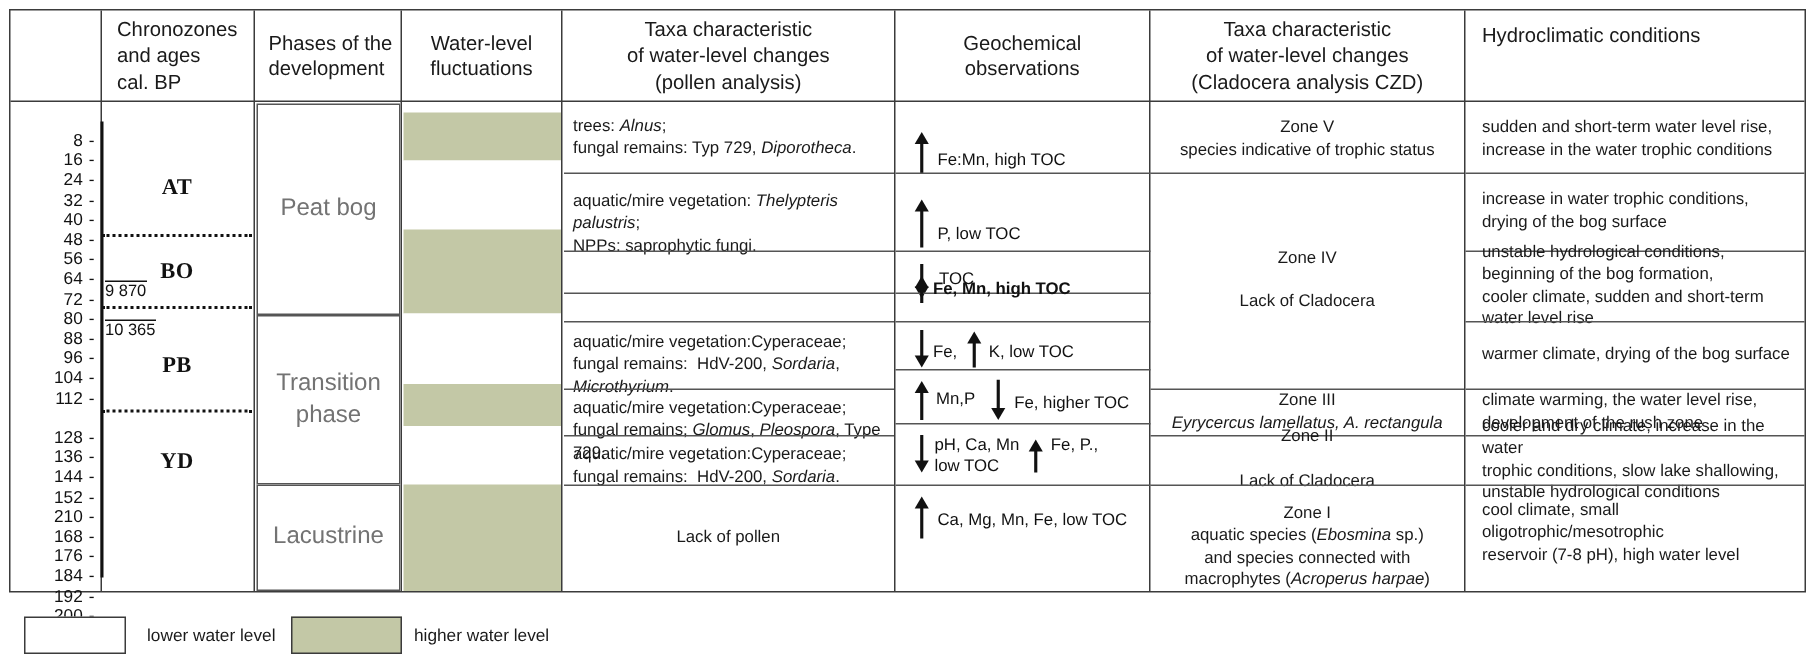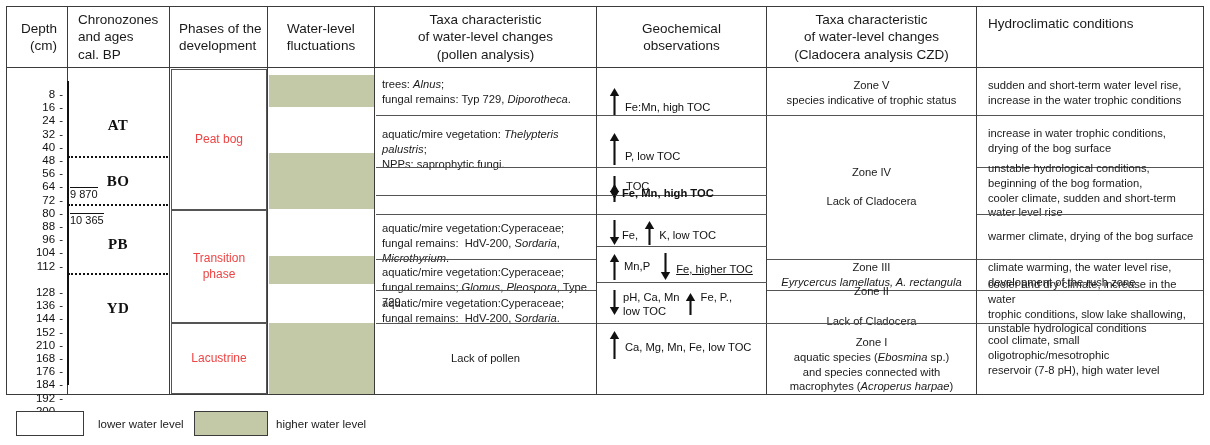--- a/index.html
+++ b/index.html
@@ -103,24 +103,24 @@
 
   
   .phase-cell {
     position: absolute;
     box-sizing: border-box;
     border: 1.4px solid #555;
     display: flex;
     align-items: center;
     justify-content: center;
     background: #fff;
-    font-size: 12px;
+    font-size: 16px;
     line-height: 1.3;
     text-align: center;
-    color: #ef4444;
+    color: #737373;
   }
 
   
   .wl-band {
     position: absolute;
     box-sizing: border-box;
   }
   .wl-band.high { background: #c3c8a6; }
   .wl-band.low  { background: #ffffff; }
 
@@ -192,26 +192,20 @@
     <div class="vsep" style="left:60px"></div>
     <div class="vsep" style="left:162px"></div>
     <div class="vsep" style="left:260px"></div>
     <div class="vsep" style="left:367px"></div>
     <div class="vsep" style="left:589px"></div>
     <div class="vsep" style="left:759px"></div>
     <div class="vsep" style="left:969px"></div>
 
     <div class="header-rule" style="top:60px"></div>
 
-    <div class="hdr right" style="left:0;top:0;width:58px;height:60px;padding-right:8px;">
-      <div>
-        <div>Depth</div>
-        <div>(cm)</div>
-      </div>
-    </div>
 
     <div class="hdr left" style="left:62px;top:0;width:98px;height:60px;padding-left:9px;">
       <div>
         <div>Chronozones</div>
         <div>and ages</div>
         <div>cal. BP</div>
       </div>
     </div>
 
     <div class="hdr left" style="left:164px;top:0;width:94px;height:60px;padding-left:8px;">
@@ -418,21 +412,21 @@
             <path d="M6.5 1 L1.8 9 L11.2 9 Z" fill="#111"></path>
           </svg>
       </span>
       <span style="margin-left:3px;margin-top:-2px;">Mn,P</span>
       <span class="arrow" style="margin-left:9px;">
         <svg width="13" height="28" viewBox="0 0 13 28">
             <path d="M6.5 0 L6.5 24" stroke="#111" stroke-width="2.1" fill="none"></path>
             <path d="M6.5 27 L1.8 19 L11.2 19 Z" fill="#111"></path>
           </svg>
       </span>
-      <span style="margin-left:4px;margin-top:3px;text-decoration:underline;">Fe, higher TOC</span>
+      <span style="margin-left:4px;margin-top:3px;">Fe, higher TOC</span>
     </div>
     <div class="rowrule" style="left:590px;top:275px;width:170px;"></div>
 
     <div class="geo-line" style="left:601px;top:283px;align-items:flex-start;">
       <span class="arrow">
         <svg width="13" height="26" viewBox="0 0 13 26">
             <path d="M6.5 0 L6.5 22" stroke="#111" stroke-width="2.1" fill="none"></path>
             <path d="M6.5 25 L1.8 17 L11.2 17 Z" fill="#111"></path>
           </svg>
       </span>

